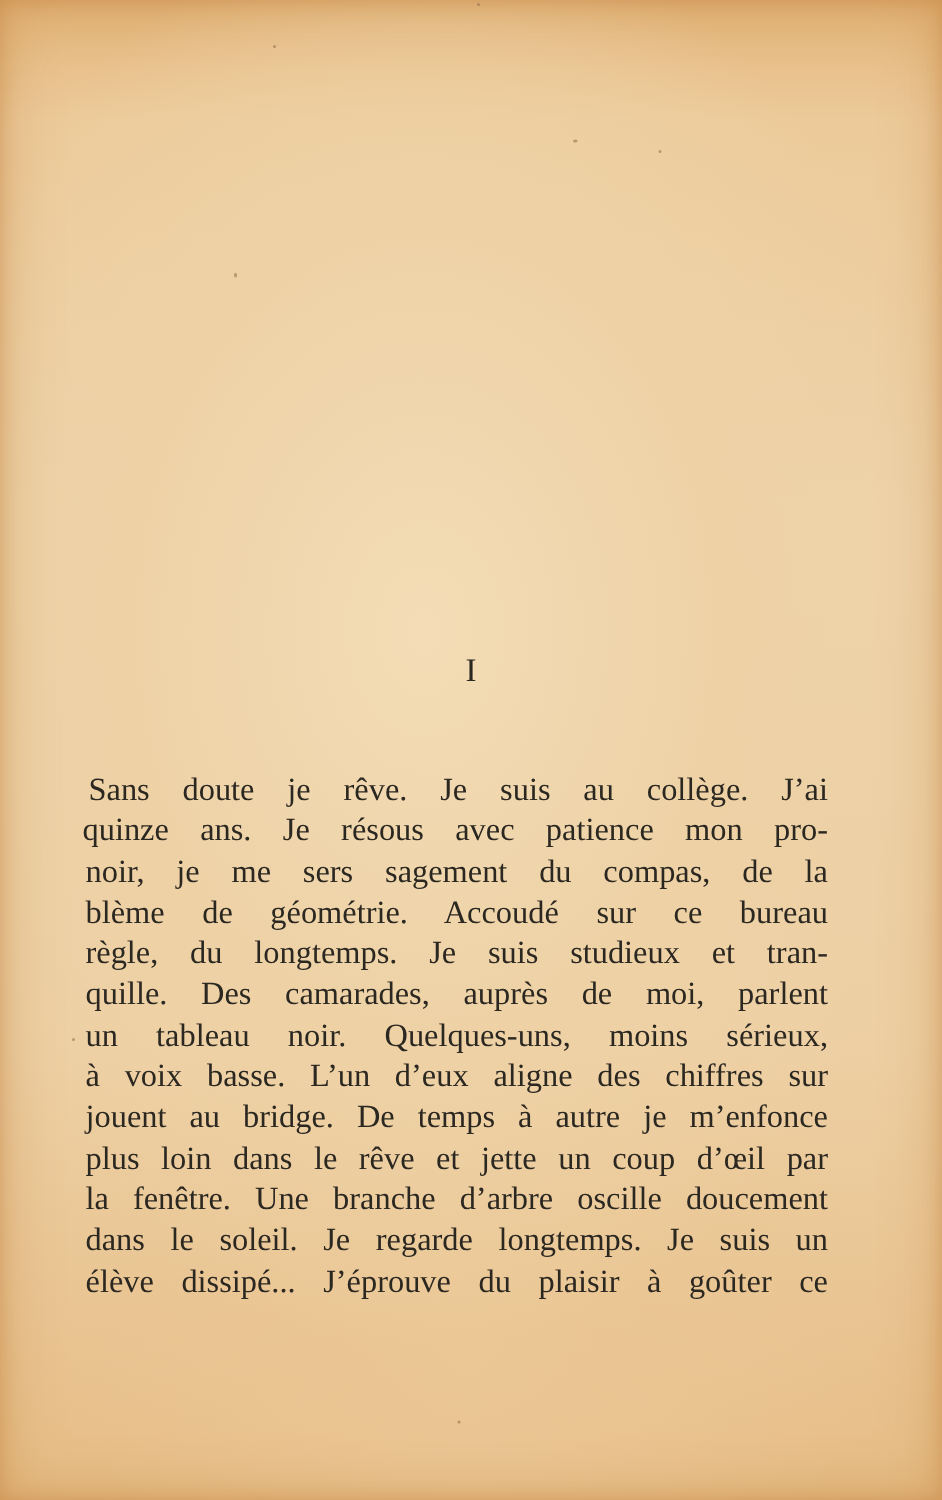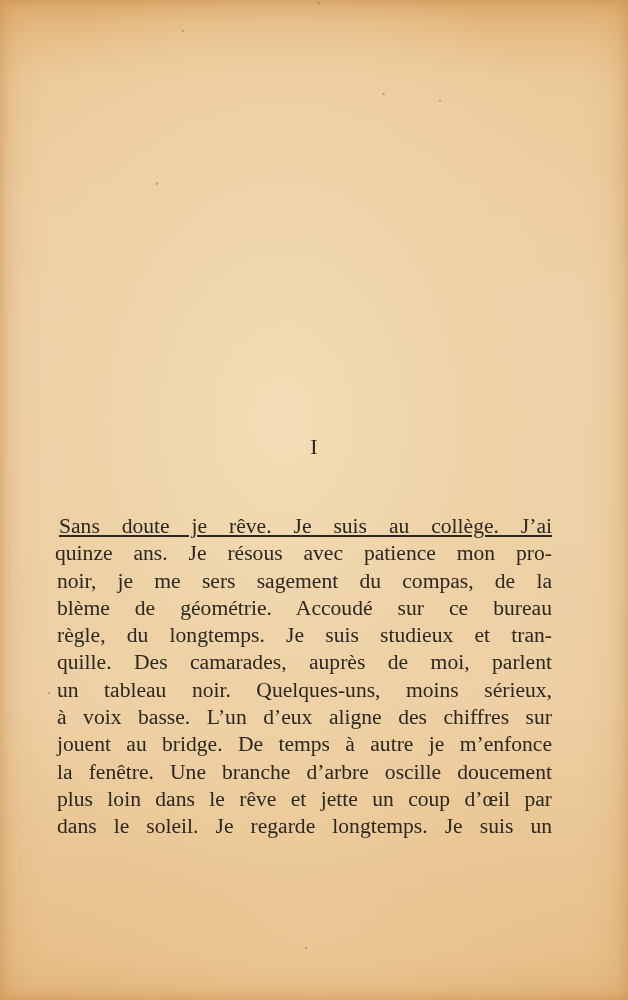--- a/index.html
+++ b/index.html
@@ -40,26 +40,27 @@
   <span class="speck" style="left:182px;top:30px;width:2px;height:2px;"></span>
   <span class="speck" style="left:382px;top:93px;width:3px;height:2px;"></span>
   <span class="speck" style="left:439px;top:100px;width:2px;height:2px;"></span>
   <span class="speck" style="left:156px;top:182px;width:2px;height:3px;"></span>
   <span class="speck" style="left:305px;top:947px;width:2px;height:2px;"></span>
   <span class="speck" style="left:48px;top:692px;width:2px;height:2px;"></span>
 
   <div class="chapter">I</div>
 
   <div class="body-text">
-    <span class="line" style="padding-left: 2px; text-decoration: underline;">Sans doute je rêve. Je suis au collège. J’ai</span>
+    <span class="line" style="padding-left: 2px;">Sans doute je rêve. Je suis au collège. J’ai</span>
     <span class="line" style="margin-left:-2px;">quinze ans. Je résous avec patience mon pro-</span>
     <span class="line">noir, je me sers sagement du compas, de la</span>
     <span class="line">blème de géométrie. Accoudé sur ce bureau</span>
     <span class="line">règle, du longtemps. Je suis studieux et tran-</span>
     <span class="line">quille. Des camarades, auprès de moi, parlent</span>
     <span class="line">un tableau noir. Quelques-uns, moins sérieux,</span>
     <span class="line">à voix basse. L’un d’eux aligne des chiffres sur</span>
     <span class="line">jouent au bridge. De temps à autre je m’enfonce</span>
+    <span class="line">plus loin dans le rêve et jette un coup d’œil par</span>
     <span class="line">la fenêtre. Une branche d’arbre oscille doucement</span>
-    <span class="line">plus loin dans le rêve et jette un coup d’œil par</span>
     <span class="line">dans le soleil. Je regarde longtemps. Je suis un</span>
+    <span class="line">élève dissipé... J’éprouve du plaisir à goûter ce</span>
   </div>
 </div>
 
 </body></html>

